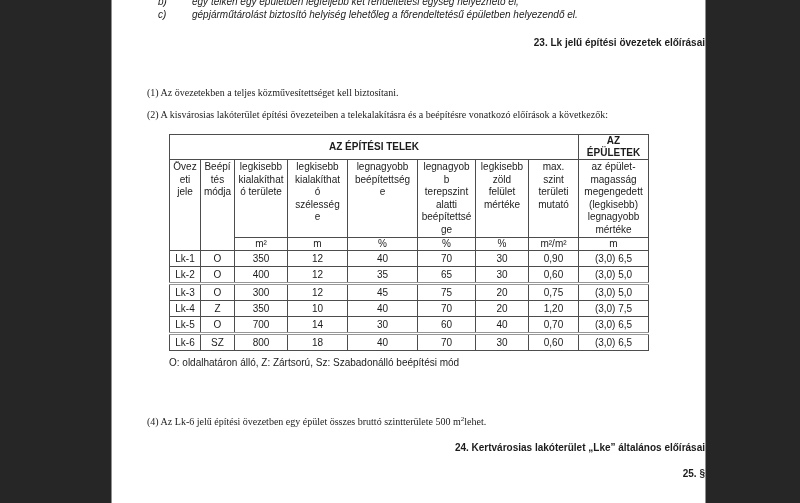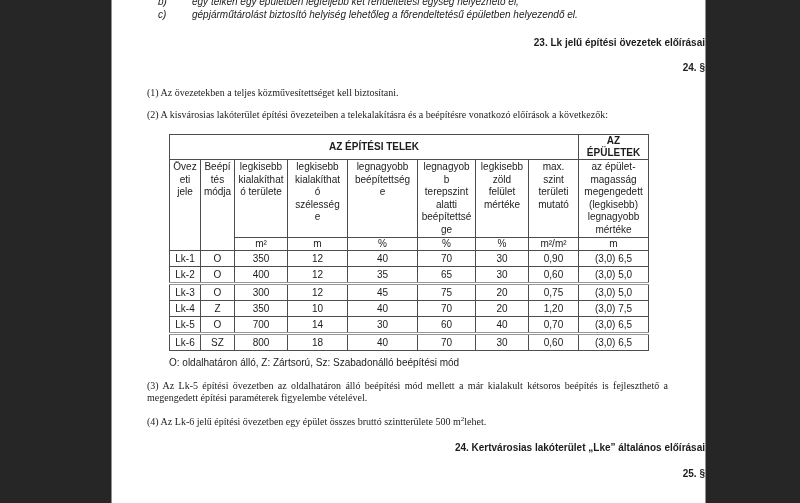--- a/index.html
+++ b/index.html
@@ -91,21 +91,20 @@
         <span class="li-label">b)</span>
         <span class="li-text">egy telken egy épületben legfeljebb két rendeltetési egység helyezhető el,</span>
       </div>
       <div class="li">
         <span class="li-label">c)</span>
         <span class="li-text">gépjárműtárolást biztosító helyiség lehetőleg a főrendeltetésű épületben helyezendő el.</span>
       </div>
     </div>
 
     <div class="blk h h23">23. Lk jelű építési övezetek előírásai</div>
-    <div class="blk h s24">24. §</div>
 
     <div class="blk para p1">(1) Az övezetekben a teljes közművesítettséget kell biztosítani.</div>
     <div class="blk para p2">(2) A kisvárosias lakóterület építési övezeteiben a telekalakításra és a beépítésre vonatkozó előírások a következők:</div>
 
     <div class="blk tbl-wrap">
       <table class="zoning">
         <colgroup>
           <col style="width:31px">
             <col style="width:34px">
             <col style="width:53px">
@@ -237,21 +236,20 @@
               <td>30</td>
               <td>0,60</td>
               <td>(3,0) 6,5</td>
             </tr>
           </tbody>
       </table>
     </div>
 
     <div class="blk footnote">O: oldalhatáron álló, Z: Zártsorú, Sz: Szabadonálló beépítési mód</div>
 
-    <div class="blk para p3">(3) Az Lk-5 építési övezetben az oldalhatáron álló beépítési mód mellett a már kialakult kétsoros beépítés is fejleszthető a megengedett építési paraméterek figyelembe vételével.</div>
 
     <div class="blk para p4"><span>(4) Az Lk-6 jelű építési övezetben egy épület összes bruttó szintterülete 500 m</span><sup>2</sup><span>lehet.</span></div>
 
     <div class="blk h h24">24. Kertvárosias lakóterület „Lke” általános előírásai</div>
     <div class="blk h s25">25. §</div>
 
 
   </div>
 </div>
 

